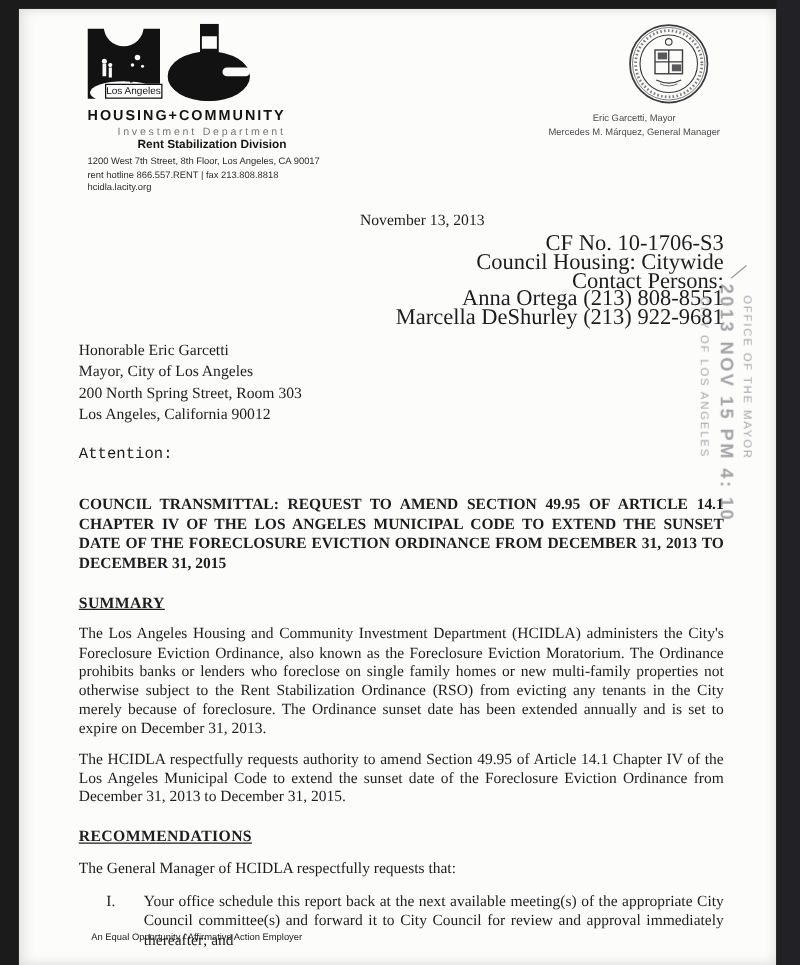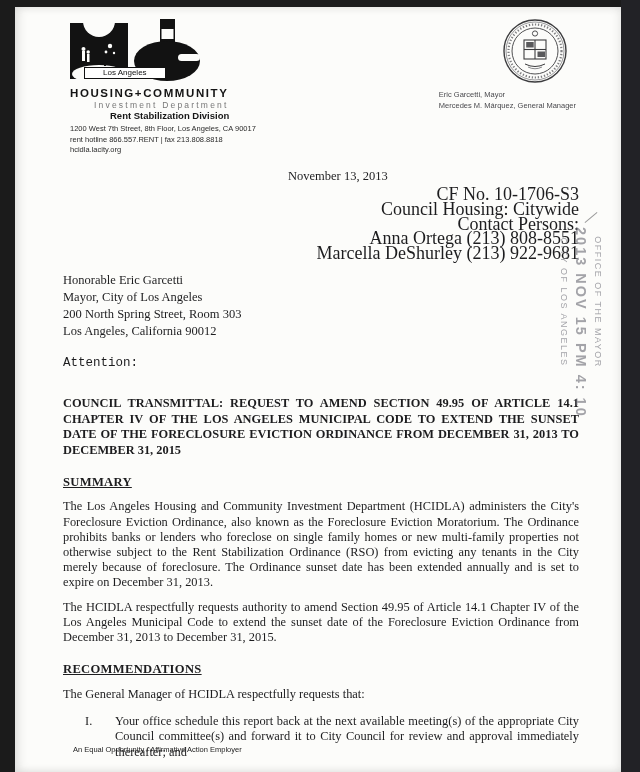--- a/index.html
+++ b/index.html
@@ -26,38 +26,38 @@
   .content { padding:6px 42px 0 48px; }
 
   
   .letterhead { position:relative; height:150px; margin:0 -42px 0 -48px; }
   .logo-wrap { position:absolute; left:55px; top:6px; width:220px; }
   .logo-glyphs { display:flex; gap:6px; height:62px; }
   .logo-label {
     position:absolute; left:14px; top:48px;
     background:#fff; border:1px solid #111;
     font-family:"Liberation Sans", sans-serif;
-    font-size:8px; padding:0 18px; color:#111; line-height:10px;
+    font-size:8px; padding:0 0; color:#111; line-height:10px;
   }
   .logo-line1 {
     font-family:Liberation Sans, sans-serif;
     font-weight:bold; font-size:11.5px; letter-spacing:1.6px; color:#141414;
     margin-top:6px;
   }
   .logo-line2 {
     font-family:"Liberation Sans", sans-serif;
     font-size:8.5px; letter-spacing:2.2px; color:#777;
     margin:1px 0 0 24px;
   }
   .division { position:absolute; left:55px; top:97px; font-family:"Liberation Sans", sans-serif; }
   .division-name { font-weight:bold; font-size:9.5px; color:#161616; margin-bottom:3px;margin-left:40px; }
   .division-line { font-size:7.5px; color:#2b2b2b; line-height:10.5px; }
   .seal { position:absolute; right:52px; top:4px; }
   .officials {
-    position:absolute; right:45px; top:77px; text-align:left;
+    position:absolute; right:45px; top:77px; text-align:center;
     font-family:"Liberation Sans", sans-serif; font-size:7.5px; color:#4a4a4e; line-height:10.5px;
   }
 
   
   .date-line { margin:6px 0 0 225px; font-size:12.5px; }
   .ref-block { margin-top:3px; text-align:right; font-size:18px; line-height:14.8px; }
   .recipient { margin-top:11px; font-size:12.5px; line-height:17px; }
   .attention { margin-top:16px; font-size:12.5px; display:flex; }
   .attention .label { width:85px;font-family:Liberation Mono, monospace; }
   .subject {

